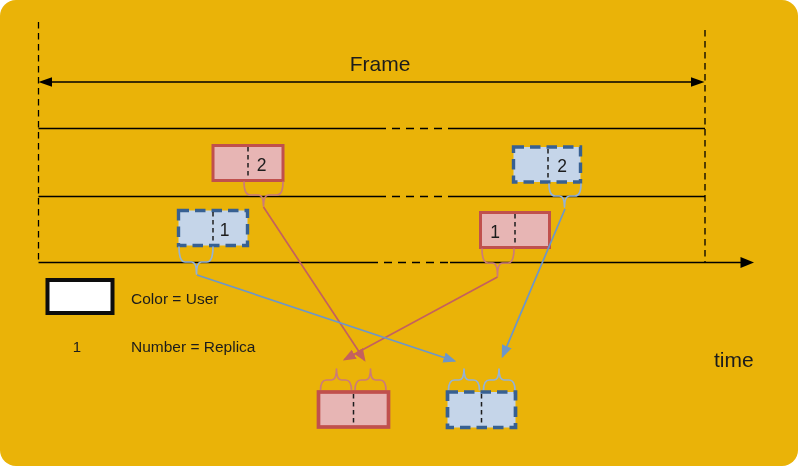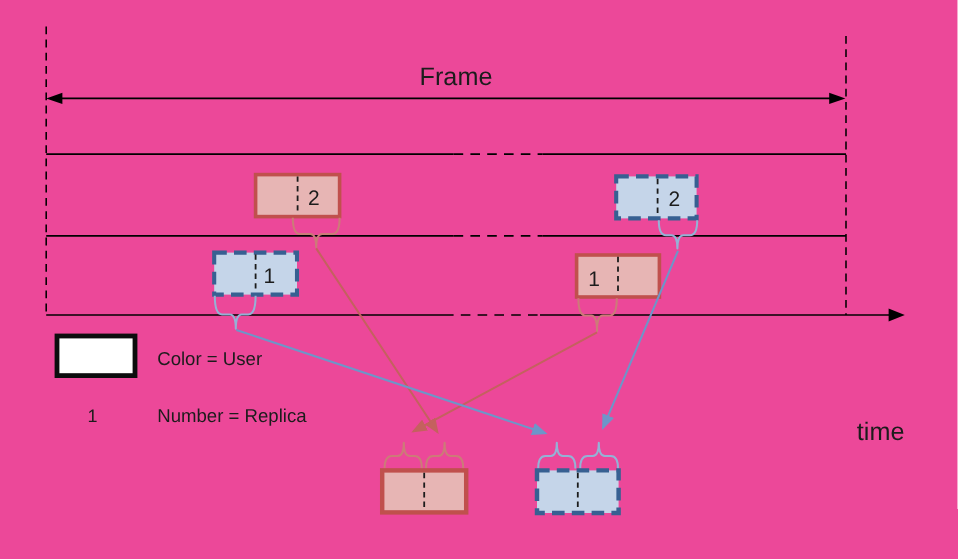--- a/index.html
+++ b/index.html
@@ -1,21 +1,22 @@
 <!DOCTYPE html>
 <html style="--red-border: #C0504D; --red-fill: #E7B5B4; --red-brace: #CC7B78; --red-connector: #C4615E; --blue-border: #376092; --blue-fill: #C5D5E9; --blue-brace: #94B2D6; --blue-connector: #6D96C9; --line: #000000; --text: #1C1C1C;"><head>
 <meta charset="utf-8">
 <style>
   html,body { margin:0; padding:0; background:#ffffff; }
   .stage {
     position:relative;
     width:798px; height:466px;
-    background:#ec4899;
+    background:#eab308;
     font-family:"Liberation Sans", sans-serif;
     overflow:hidden;
+    border-radius:16px;
   }
   svg { display:block; }
 
   
   .t        { fill:var(--text,#1c1c1c); font-family:"Liberation Sans", sans-serif; }
   .lbl-frame  { font-size:21px; text-anchor:middle; }
   .lbl-time   { font-size:21px; }
   .lbl-num    { font-size:17.5px; text-anchor:middle; }
   .lbl-legend { font-size:15.5px; }
   .lbl-legend-sym { font-size:15px; text-anchor:middle; }

